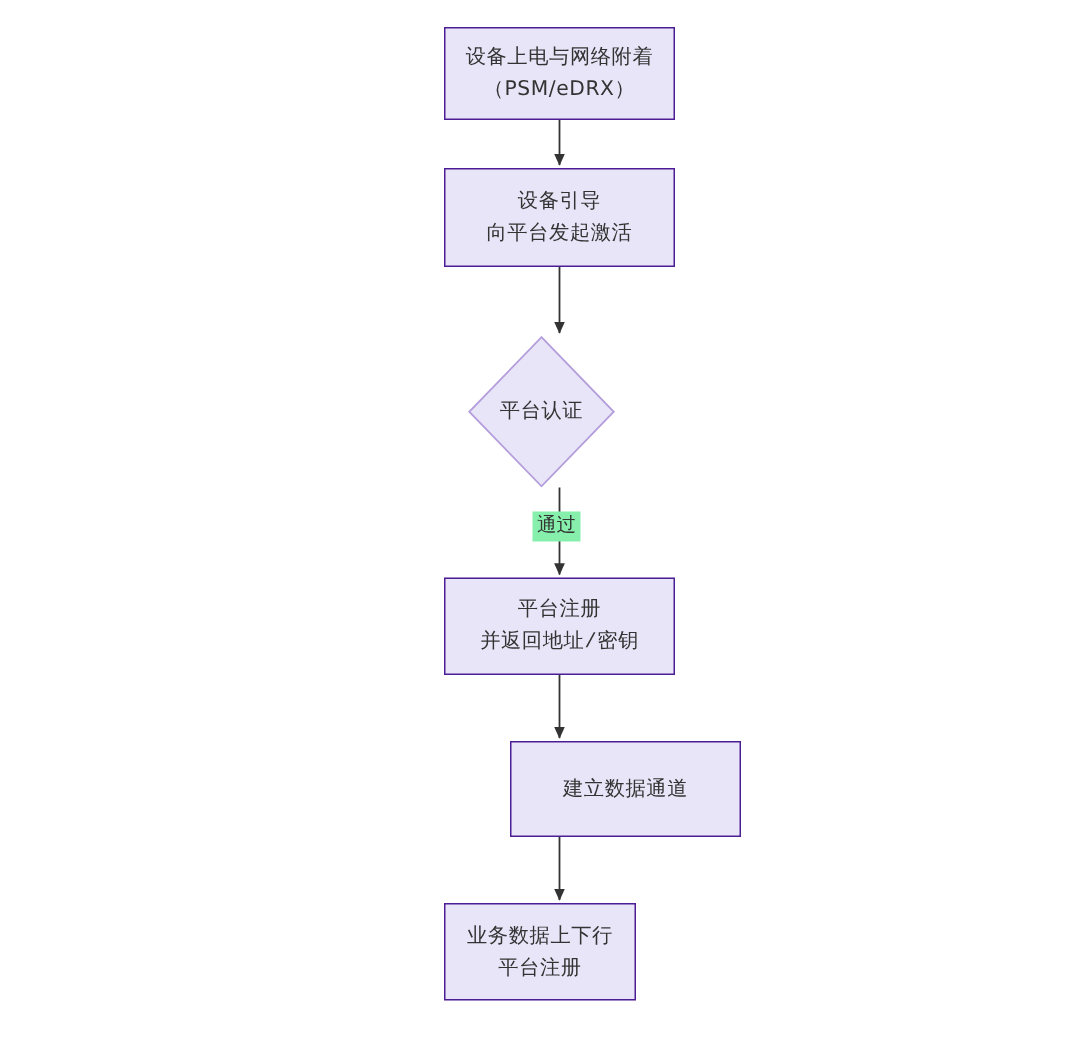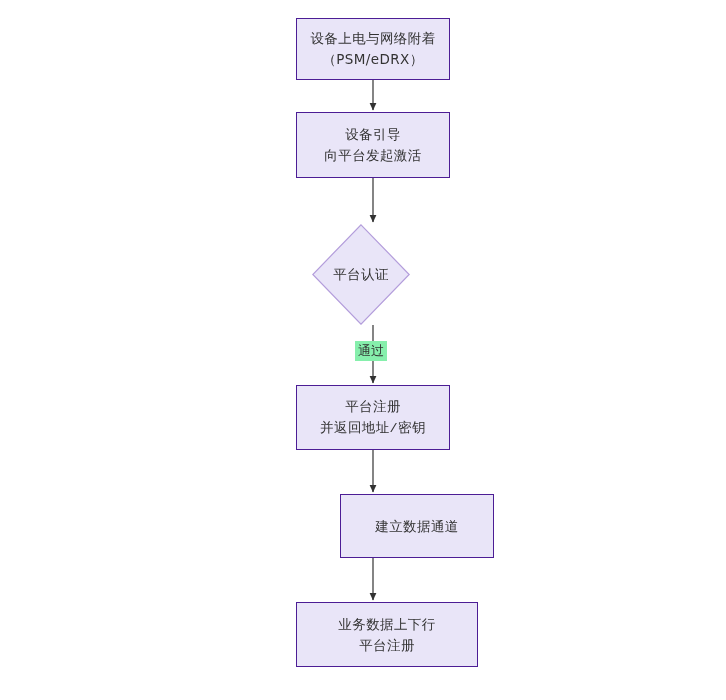--- a/index.html
+++ b/index.html
@@ -126,18 +126,18 @@
 
   <div class="node" style="left:296px; top:385px; width:154px; height:65px;font-family:Liberation Mono, monospace;">
     <span class="line">平台注册</span>
     <span class="line">并返回地址/密钥</span>
   </div>
 
   <div class="node" style="left:312px; top:494px; width:154px; height:64px;margin-left:28px;">
     <span class="line">建立数据通道</span>
   </div>
 
-  <div class="node" style="left:296px; top:602px; width:182px; height:65px;">
+  <div class="node" style="left:296px; top:602px; width:128px; height:65px;">
     <span class="line">业务数据上下行</span>
     <span class="line">平台注册</span>
   </div>
 
 </div>
 
 </body></html>

